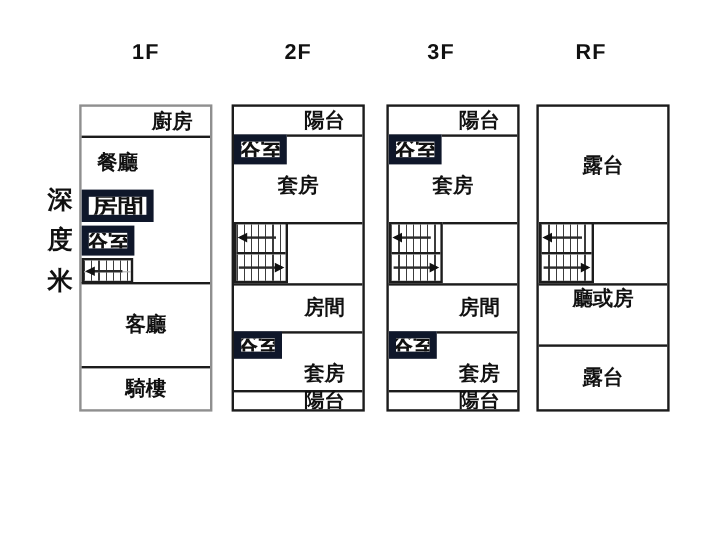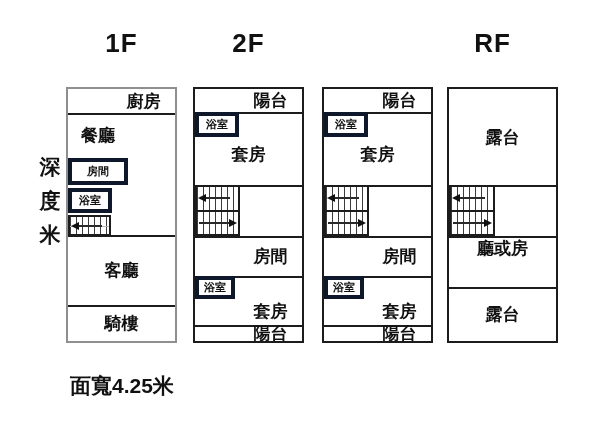--- a/index.html
+++ b/index.html
@@ -1,29 +1,29 @@
 <!DOCTYPE html>
 <html><head>
 <meta charset="utf-8">
 <style>
   html,body{margin:0;padding:0;background:#fff;}
   .canvas{position:relative;width:600px;height:448px;background:#fff;overflow:hidden;
           font-family:"Liberation Sans","DejaVu Sans",sans-serif;color:#111;}
-  .floor-label{position:absolute;top:28px;height:30px;font-size:26px;font-weight:700;
+  .floor-label{position:absolute;top:28px;height:30px;font-size:18px;font-weight:700;
                text-align:center;line-height:30px;letter-spacing:1px;}
   .fbox{position:absolute;top:87px;width:111px;height:256px;box-sizing:border-box;
         border:2px solid #1c1c1c;background:#fff;}
   .fbox.gray{border-color:#8f8f8f;}
   .hline{position:absolute;left:0;right:0;height:2px;background:#1c1c1c;}
   .rm{position:absolute;left:0;right:0;display:flex;align-items:center;justify-content:center;
       font-size:17px;font-weight:600;white-space:nowrap;overflow:hidden;}
   .rm.left{justify-content:flex-start;padding-left:13px;}
   .rm.shift{padding-left:24px;margin-left:20px;}
-  .inbox{position:absolute;box-sizing:border-box;border:4px solid #0f172a;background:#fff;
-         display:flex;align-items:center;justify-content:center;font-size:11px;font-weight:600;
+  .inbox{position:absolute;box-sizing:border-box;border:6px solid #0f172a;background:#fff;
+         display:flex;align-items:center;justify-content:center;font-size:22px;font-weight:600;
          white-space:nowrap;overflow:hidden;}
   .stair{position:absolute;box-sizing:border-box;border:2px solid #1c1c1c;background:#fff;}
   .run{position:absolute;left:0;right:0;
        background:repeating-linear-gradient(90deg,#3c3c3c 0 1px,transparent 1px 6px);}
   .run.divided{border-bottom:2px solid #1c1c1c;box-sizing:border-box;}
   .midfaint{position:absolute;left:0;right:0;top:50%;height:1px;background:#b5b5b5;}
   .arr{position:absolute;height:2px;background:#2a2a2a;}
   .arr.l::before{content:"";position:absolute;left:-2px;top:-3px;width:0;height:0;
        border-top:4px solid transparent;border-bottom:4px solid transparent;border-right:8px solid #111;}
   .arr.r::after{content:"";position:absolute;right:-2px;top:-3px;width:0;height:0;
@@ -32,20 +32,21 @@
          font-size:21px;font-weight:700;line-height:34px;}
   .dim-bottom{position:absolute;font-weight:700;}
 </style>
 </head>
 <body>
 
 <div class="canvas">
 
   <div class="floor-label" style="left:66px;width:111px;">1F</div>
   <div class="floor-label" style="left:193px;width:111px;">2F</div>
+  <div class="floor-label" style="left:312px;width:111px;">3F</div>
   <div class="floor-label" style="left:437px;width:111px;">RF</div>
 
   <div class="depth">
     <div>深</div>
     <div>度</div>
     <div>米</div>
   </div>
 
   <div class="fbox gray" style="left:66px;">
     <div class="rm shift" style="top:0;height:24px;">廚房</div>
@@ -114,15 +115,14 @@
       <div class="run" style="top:25px;bottom:0;"></div>
       <div class="arr l" style="left:3px;right:8px;top:10px;"></div>
       <div class="arr r" style="left:2px;right:3px;top:35px;"></div>
     </div>
     <div class="hline" style="top:147px;"></div>
     <div class="rm" style="top:134px;height:51px;">廳或房</div>
     <div class="hline" style="top:198px;"></div>
     <div class="rm" style="top:198px;height:54px;">露台</div>
   </div>
 
-  <div class="dim-bottom" style="left:70px;top:372px;font-size:21px;">面寬4.25米</div>
 
 </div>
 
 </body></html>

